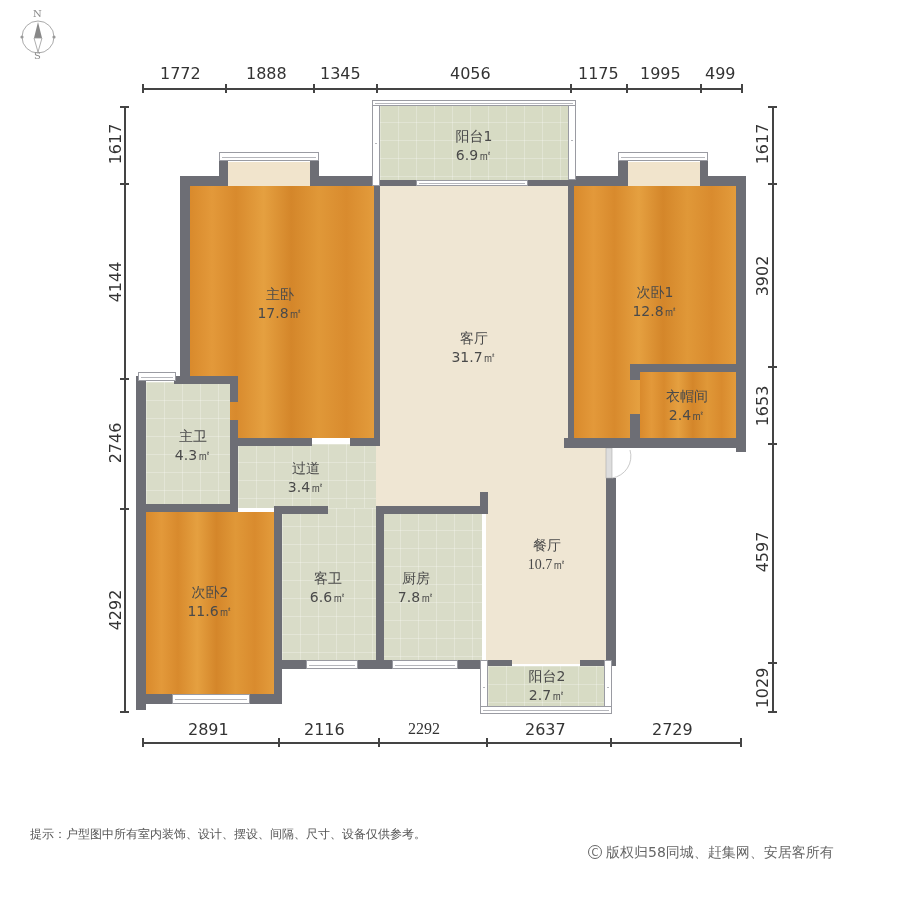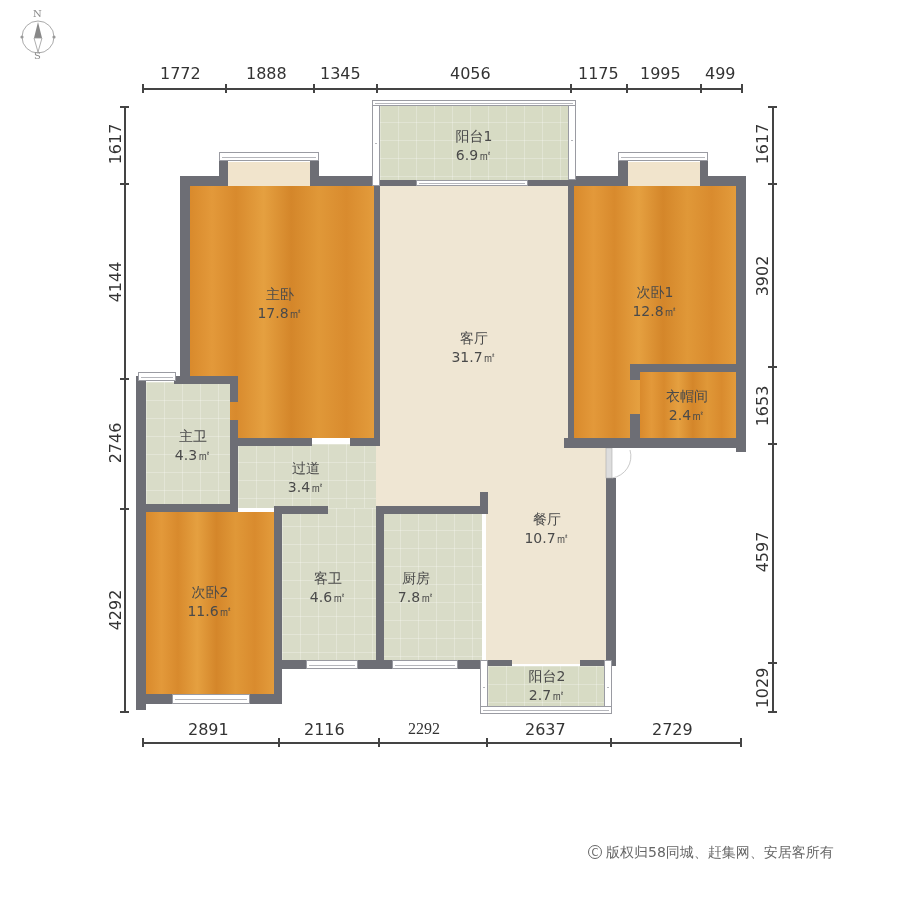--- a/index.html
+++ b/index.html
@@ -208,33 +208,34 @@
 <div class="label" style="left:306px;top:478px;">
   <div>过道</div>
   <div>3.4㎡</div>
 </div>
 <div class="label" style="left:210px;top:602px;">
   <div>次卧2</div>
   <div>11.6㎡</div>
 </div>
 <div class="label" style="left:328px;top:588px;">
   <div>客卫</div>
-  <div>4.6㎡</div>
+  <div>6.6㎡</div>
 </div>
 <div class="label" style="left:416px;top:588px;">
   <div>厨房</div>
   <div>7.8㎡</div>
 </div>
-<div class="label" style="left:547px;top:529px;">
+<div class="label" style="left:547px;top:555px;font-family:Liberation Serif, serif;">
   <div>餐厅</div>
   <div>10.7㎡</div>
 </div>
 <div class="label" style="left:547px;top:686px;">
   <div>阳台2</div>
   <div>2.7㎡</div>
 </div>
 
 <div class="footer" style="left:30px;top:826px;">
+  <div>提示：户型图中所有室内装饰、设计、摆设、间隔、尺寸、设备仅供参考。</div>
 </div>
 <div class="footer" style="left:588px;top:844px;font-size:14px;color:#666;display:flex;align-items:center;gap:4px;">
   <span style="display:inline-block;width:14px;height:14px;border:1.5px solid #666;border-radius:50%;font-size:10px;line-height:14px;text-align:center;box-sizing:border-box;">C</span>
   <span>版权归58同城、赶集网、安居客所有</span>
 </div>
 
 </body></html>

